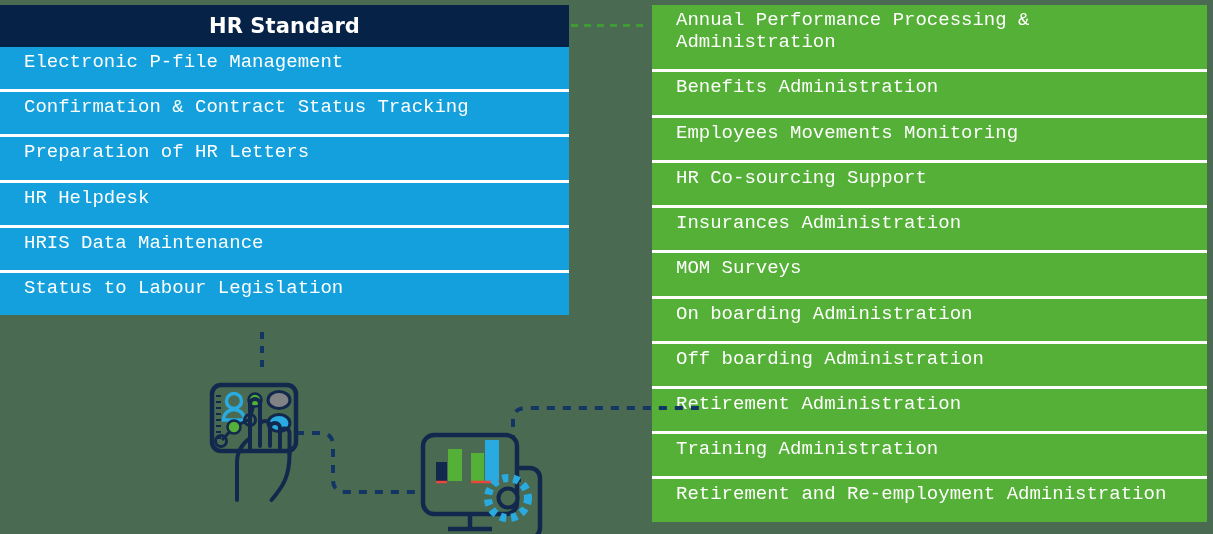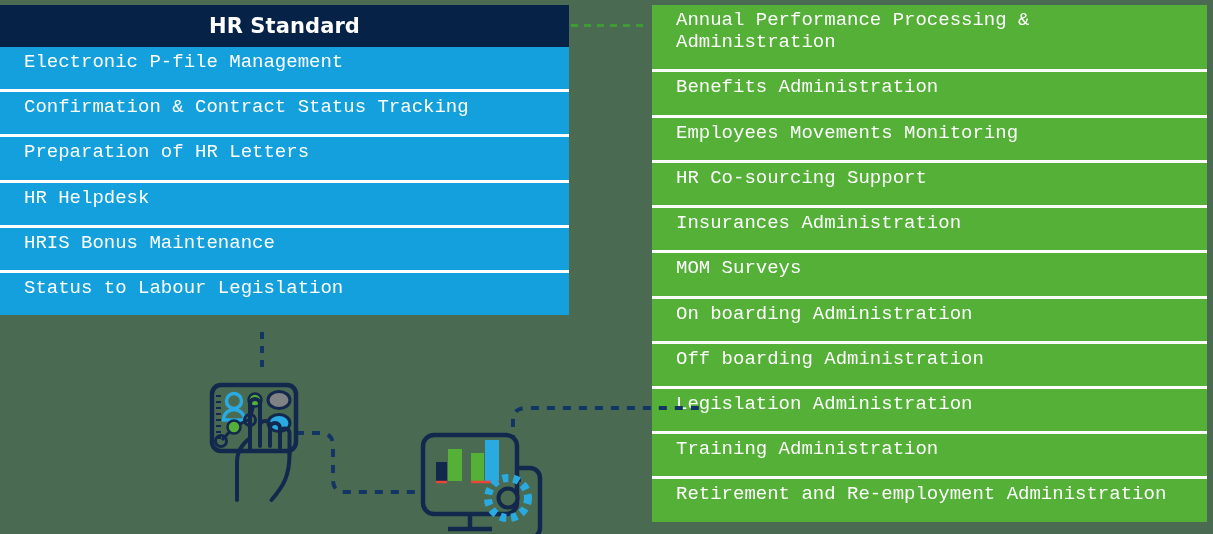--- a/index.html
+++ b/index.html
@@ -112,21 +112,21 @@
       <div class="row">
         <span class="row-label">Confirmation &amp; Contract Status Tracking</span>
       </div>
       <div class="row">
         <span class="row-label">Preparation of HR Letters</span>
       </div>
       <div class="row">
         <span class="row-label">HR Helpdesk</span>
       </div>
       <div class="row">
-        <span class="row-label">HRIS Bonus Maintenance</span>
+        <span class="row-label">HRIS Data Maintenance</span>
       </div>
       <div class="row">
         <span class="row-label">Status to Labour Legislation</span>
       </div>
     </div>
   </div>
 
   <div id="header-link"></div>
 
   <div class="column" id="col-addon">
@@ -149,21 +149,21 @@
       <div class="row">
         <span class="row-label">MOM Surveys</span>
       </div>
       <div class="row">
         <span class="row-label">On boarding Administration</span>
       </div>
       <div class="row">
         <span class="row-label">Off boarding Administration</span>
       </div>
       <div class="row">
-        <span class="row-label">Legislation Administration</span>
+        <span class="row-label">Retirement Administration</span>
       </div>
       <div class="row">
         <span class="row-label">Training Administration</span>
       </div>
       <div class="row">
         <span class="row-label">Retirement and Re-employment Administration</span>
       </div>
     </div>
   </div>
 

